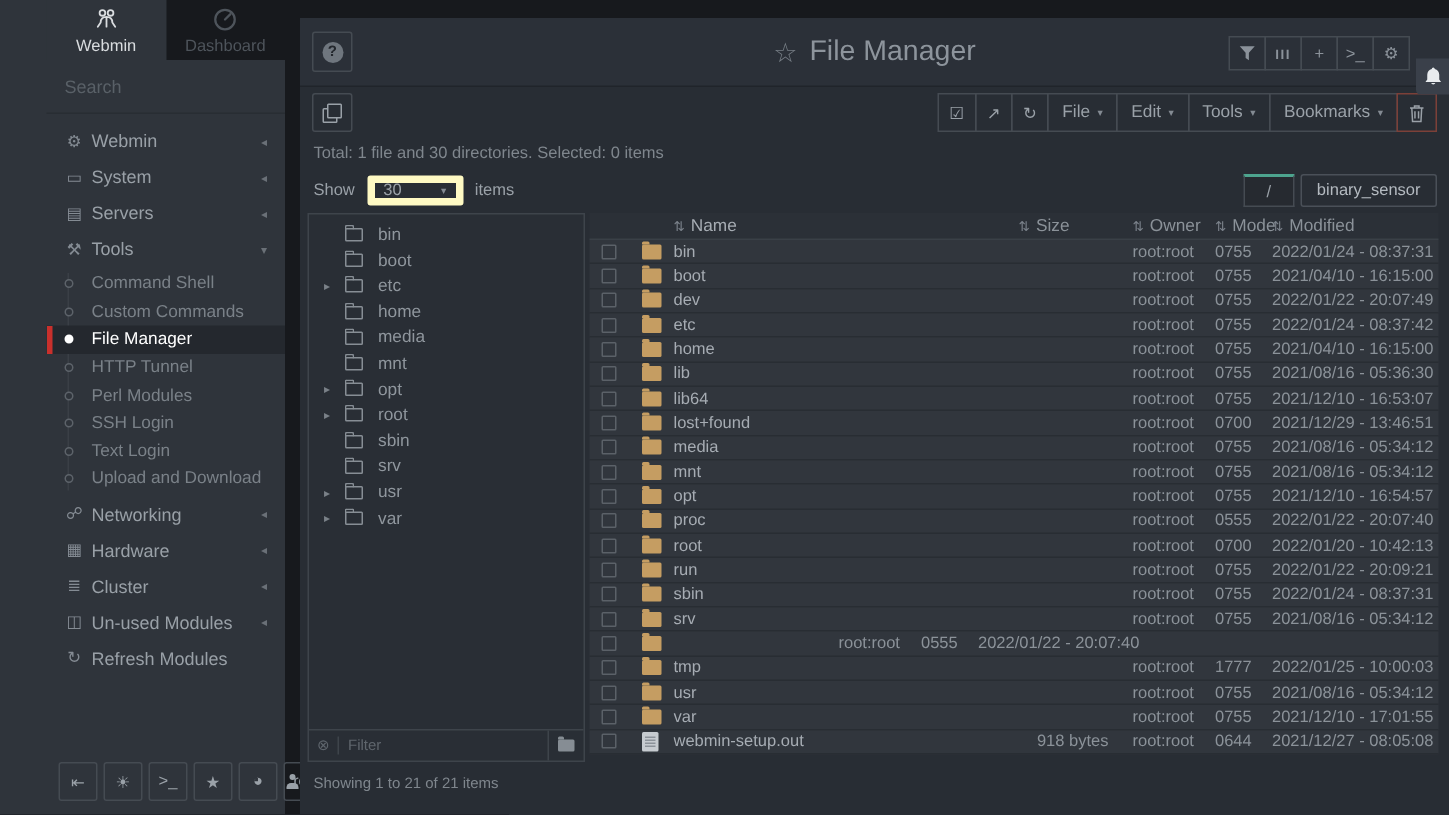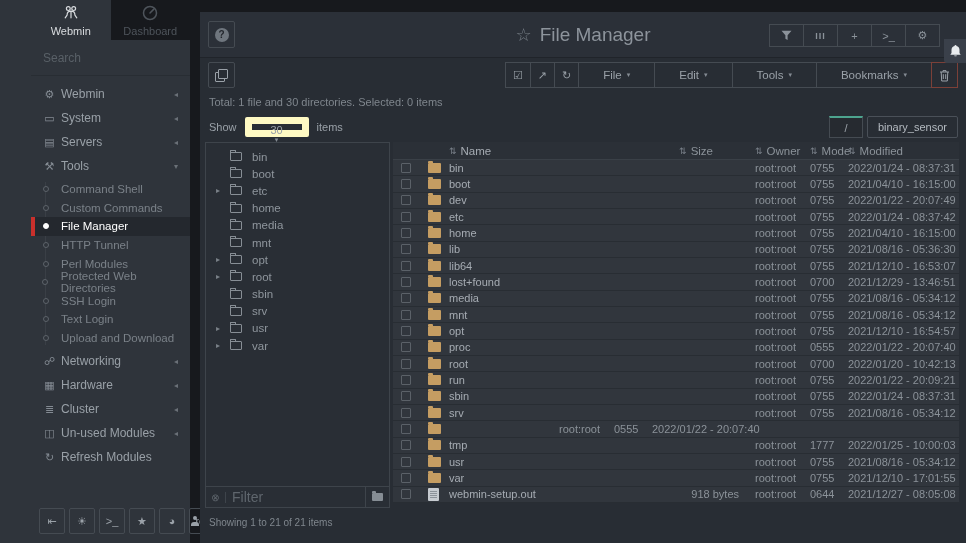--- a/index.html
+++ b/index.html
@@ -40,52 +40,52 @@
   .person-icon::before { content:''; position:absolute; top:0; left:3px; width:4px; height:4px; border-radius:50%; background:#9aa1a8; }
   .person-icon::after { content:''; position:absolute; bottom:0; left:1px; width:8px; height:4px; border-radius:3px 3px 0 0; background:#9aa1a8; }
   
   .panel { position:absolute; left:200px; top:12px; width:766px; height:531px; background:#282d34; }
   .panel-header { height:46px; background:#2b3038; border-bottom:1px solid #20242a; position:relative; display:flex; align-items:center; }
   .help-btn { position:absolute; left:8px; top:9px; width:27px; height:27px; border:1px solid #454b52; border-radius:2px; display:flex; align-items:center; justify-content:center; cursor:pointer; }
   .help-glyph { width:14px; height:14px; border-radius:50%; background:#6f767e; color:#23272d; font-size:10px; font-weight:bold; display:flex; align-items:center; justify-content:center; }
   .title-wrap { margin:0 auto; display:flex; align-items:center; gap:8px; color:#8d949c; font-size:19px; }
   .star { color:#767d85; font-size:18px; }
   .hdr-buttons { position:absolute; right:26px; top:12px; display:flex; }
-  .hbtn { width:35px; height:23px; border:1px solid #454b52; margin-left:-1px; display:flex; align-items:center; justify-content:center; color:#8b929a; font-size:11px; cursor:pointer; }
+  .hbtn { width:25px; height:23px; border:1px solid #454b52; margin-left:-1px; display:flex; align-items:center; justify-content:center; color:#8b929a; font-size:11px; cursor:pointer; }
   .hbtn .bars { font-size:9px; letter-spacing:1px; font-weight:bold; }
   .bell { position:absolute; right:0; top:27px; width:22px; height:24px; background:#3a404a; display:flex; align-items:center; justify-content:center; border-radius:0 0 0 3px; cursor:pointer; }
   .toolbar { height:30px; display:flex; align-items:center; padding:4px 8px 0 8px; }
   .copy-btn { width:27px; height:26px; border:1px solid #454b52; border-radius:2px; display:flex; align-items:center; justify-content:center; cursor:pointer; }
   .copy-icon { position:relative; width:13px; height:13px; display:inline-block; }
   .copy-icon::before { content:''; position:absolute; left:0; bottom:0; width:8px; height:8px; border:1px solid #9aa1a8; border-radius:1px; }
   .copy-icon::after { content:''; position:absolute; right:0; top:0; width:8px; height:8px; border:1px solid #9aa1a8; background:#282d34; border-radius:1px; }
   .toolbar-right { margin-left:auto; display:flex; }
-  .tbtn { height:26px; border:1px solid #454b52; margin-left:-1px; padding:0 24px; font-size:11.5px; color:#9aa1a8; display:flex; align-items:center; gap:5px; cursor:pointer; background:transparent; }
+  .tbtn { height:26px; border:1px solid #454b52; margin-left:-1px; padding:0 9px; font-size:11.5px; color:#9aa1a8; display:flex; align-items:center; gap:5px; cursor:pointer; background:transparent; }
   .tbtn .caret { font-size:7px; color:#848b93; }
   .tbtn.icon-btn { padding:0 7px; font-size:11px; }
   .tbtn.trash-btn { border-color:#7c4038; }
   .summary { padding:8px 0 0 9px; font-size:11px; color:#7f868d; }
   .controls-row { display:flex; align-items:center; padding:8px 8px 0 9px; height:30px; }
-  .show-select { width:64px; height:20px; border:7px solid #fef9c3; margin:0 8px; display:flex; align-items:center; justify-content:space-between; padding:0 6px; font-size:11px; color:#9aa1a8; cursor:pointer; border-radius:2px;flex-direction:column; }
+  .show-select { width:64px; height:20px; border:5px solid #fef9c3; margin:0 8px; display:flex; align-items:center; justify-content:space-between; padding:0 6px; font-size:11px; color:#9aa1a8; cursor:pointer; border-radius:2px; }
   .show-select .caret { font-size:7px; color:#848b93; }
   .spacer { flex:1; }
   .crumb-root { width:34px; height:22px; border:1px solid #454b52; border-top:2px solid #4da48e; background:#262a30; color:#9aa1a8; font-size:11px; display:flex; align-items:center; justify-content:center; cursor:pointer; }
   .crumb-cur { height:22px; border:1px solid #4a5058; margin-left:4px; padding:0 10px; font-size:11px; color:#b4bac0; display:flex; align-items:center; cursor:pointer; border-radius:2px; }
   .content { display:flex; padding:4px 7px 0 5px; height:370px;justify-content:space-between; }
   
   .tree-panel { width:185px; border:1px solid #3e444b; background:#292e35; display:flex; flex-direction:column; }
   .tree-list { flex:1; padding-top:5px; }
   .tree-item { height:17.2px; display:flex; align-items:center; padding-left:10px; font-size:11.5px; color:#8f969d; cursor:pointer; }
   .t-arrow { width:14px; font-size:8px; color:#7a8188; visibility:hidden; }
   .t-arrow.show { visibility:visible; }
   .tfolder { width:12px; height:9px; border:1px solid #878e95; border-radius:1px; position:relative; display:inline-block; margin-right:10px; }
   .tfolder::before { content:''; position:absolute; top:-3px; left:-1px; width:4px; height:2px; border:1px solid #878e95; border-bottom:none; border-radius:1px 1px 0 0; }
   .filter-bar { height:21px; border-top:1px solid #3e444b; display:flex; align-items:center; }
   .filter-clear { width:20px; color:#5f666d; font-size:10px; text-align:center; border-right:1px solid #3e444b; cursor:pointer; }
-  .filter-input { flex:1; min-width:0; background:transparent; border:none; outline:none; padding:0 6px; font-size:14px; color:#9aa1a8; font-family:"Liberation Sans",sans-serif; }
+  .filter-input { flex:1; min-width:0; background:transparent; border:none; outline:none; padding:0 6px; font-size:10px; color:#9aa1a8; font-family:"Liberation Sans",sans-serif; }
   .filter-input::placeholder { color:#5f666d; }
   .filter-folder { width:24px; height:100%; border-left:1px solid #3e444b; display:flex; align-items:center; justify-content:center; cursor:pointer; }
   .folder-mini { width:11px; height:8px; background:#868d94; border-radius:1px; position:relative; display:inline-block; }
   .folder-mini::before { content:''; position:absolute; top:-2px; left:0; width:4px; height:2px; background:#868d94; border-radius:1px 1px 0 0; }
   
   .table-wrap { flex:1; margin-left:3px; display:flex; flex-direction:column; font-size:11px; }
   .thead { display:flex; height:18px; align-items:center; color:#8f969d; font-size:11.5px; background:#2b3037; border-bottom:1px solid #3a4047; }
   .thead .cell { display:flex; align-items:center; gap:4px; cursor:pointer; }
   .sort { font-size:9px; color:#7a818a; }
   .c-cb { width:26px; flex:0 0 26px; display:flex; justify-content:center; }
@@ -183,24 +183,20 @@
         <div class="child">
           <span class="bullet"></span>
           <span>HTTP Tunnel</span>
         </div>
 
         <div class="child">
           <span class="bullet"></span>
           <span>Perl Modules</span>
         </div>
 
-        <div class="child">
-          <span class="bullet"></span>
-          <span>Protected Web Directories</span>
-        </div>
 
         <div class="child">
           <span class="bullet"></span>
           <span>SSH Login</span>
         </div>
 
 
         <div class="child">
           <span class="bullet"></span>
           <span>Text Login</span>

